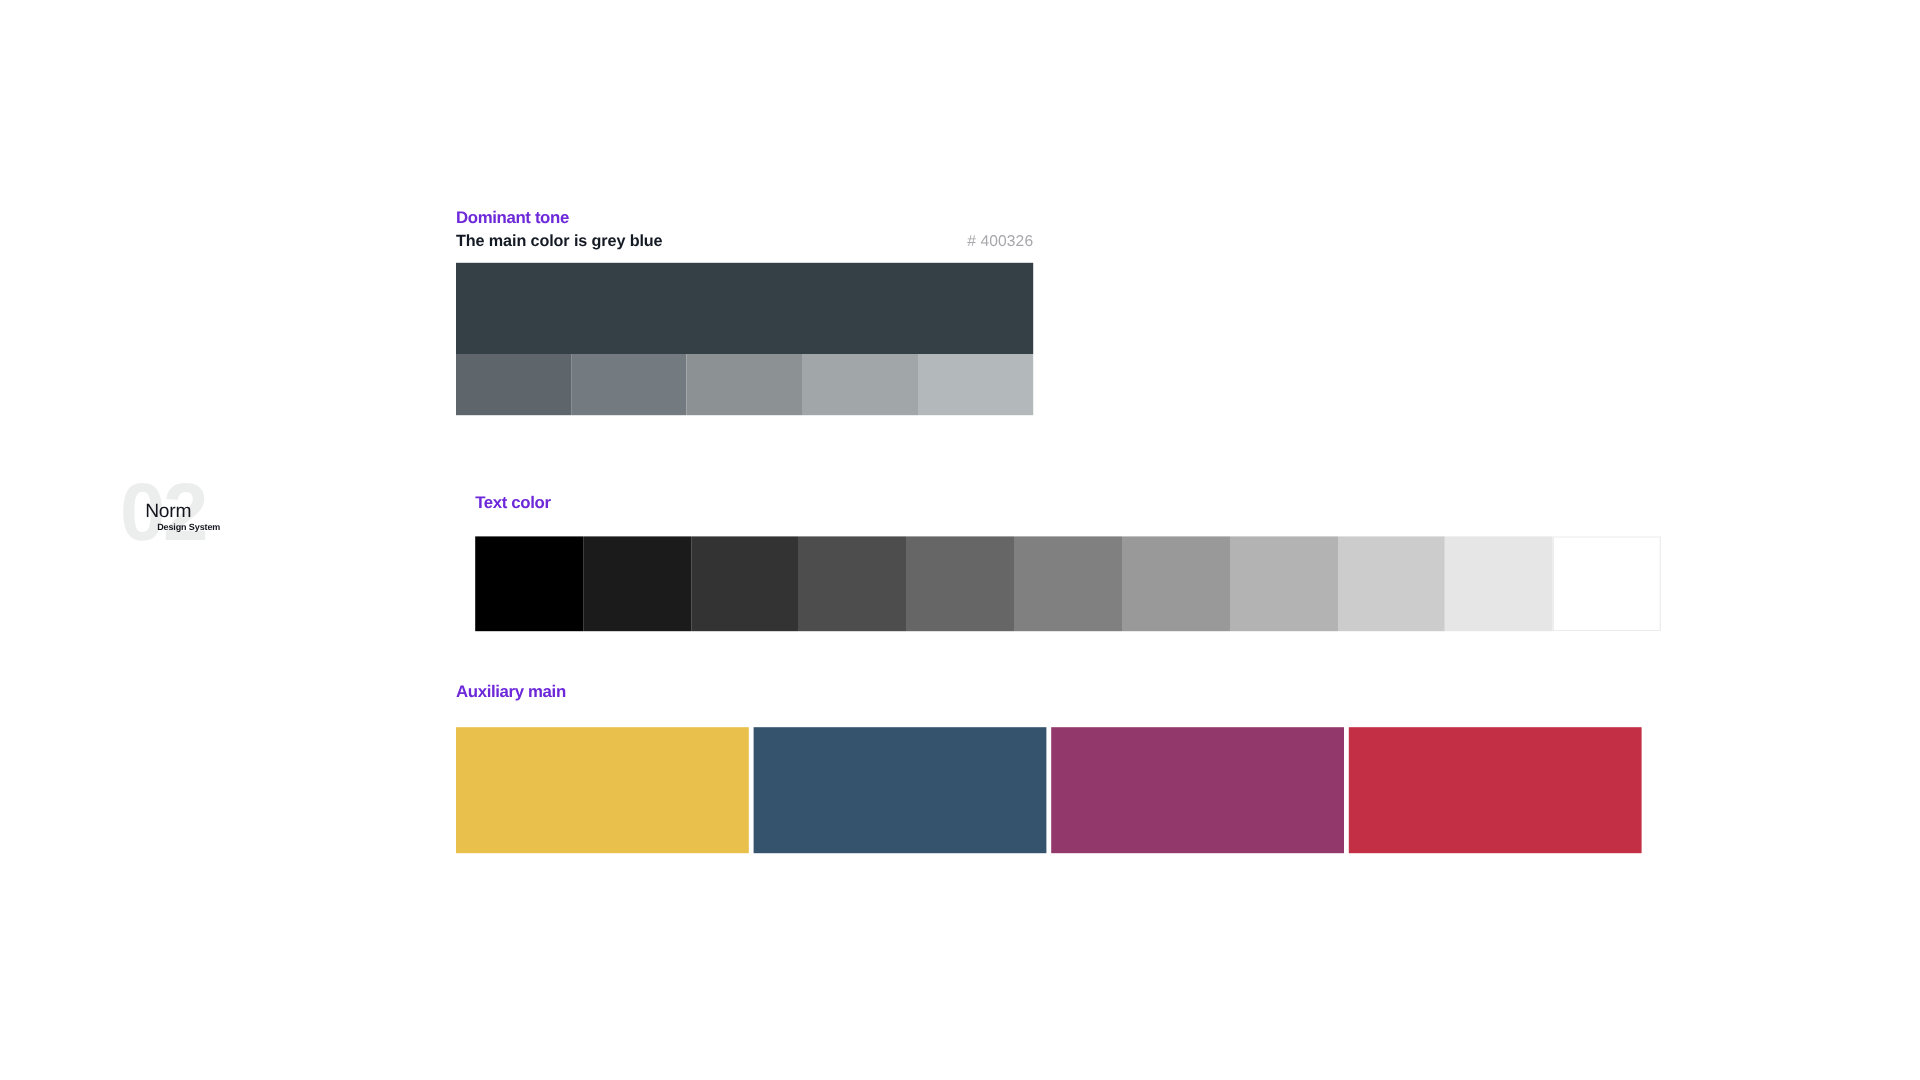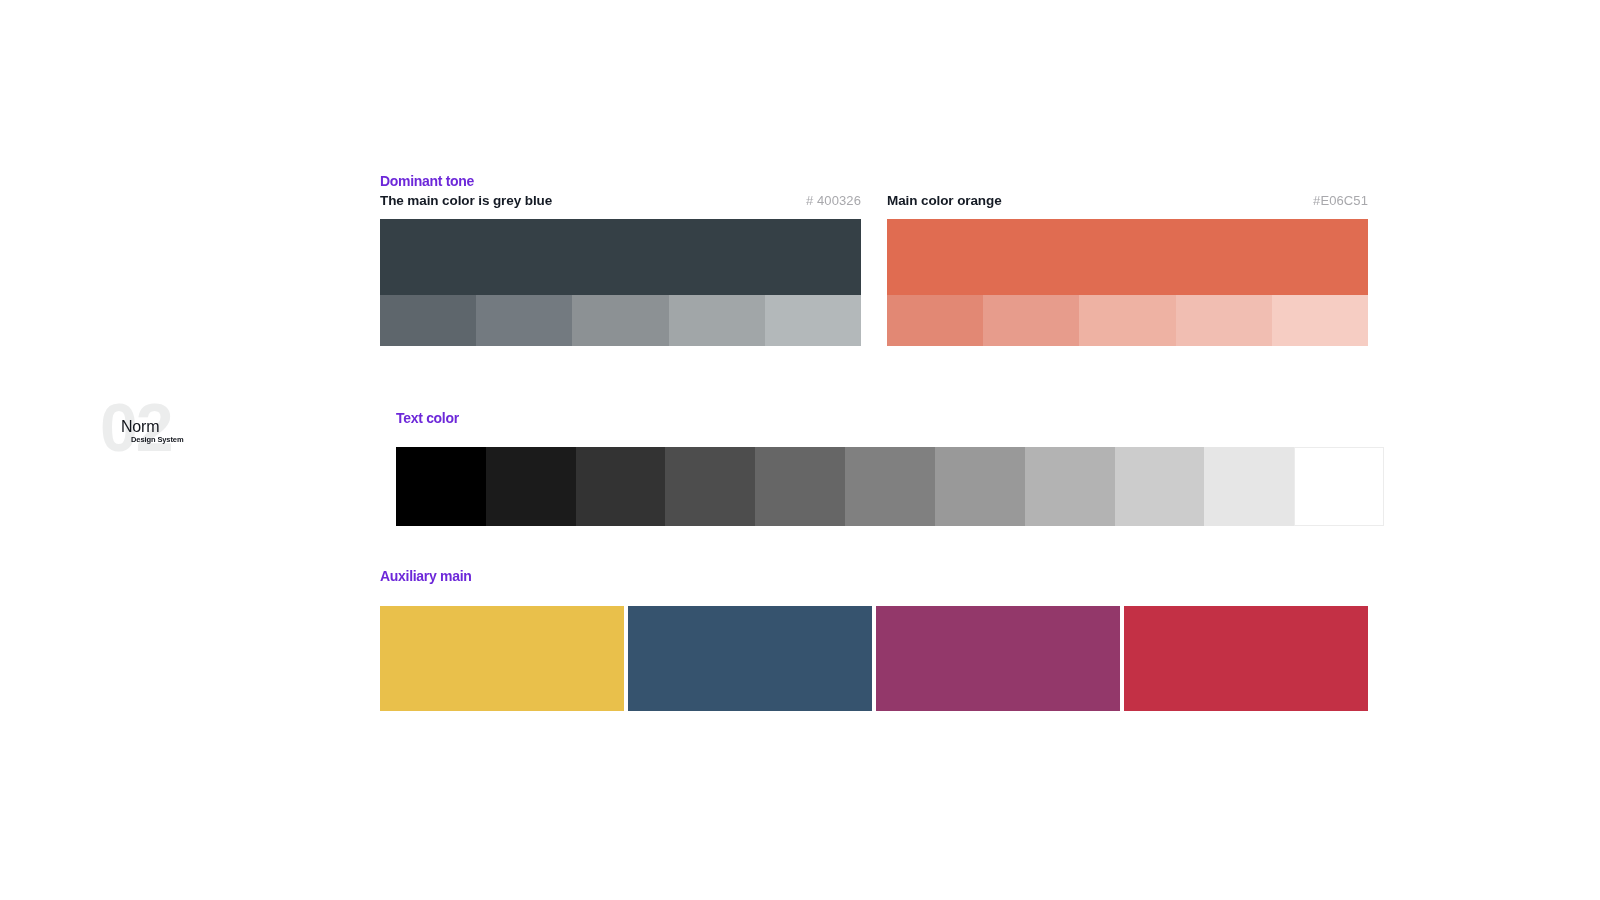--- a/index.html
+++ b/index.html
@@ -164,34 +164,20 @@
           <div class="swatch-main" style="background: rgb(53, 64, 70);"></div>
           <div class="tint-row">
               <div class="tint" title="#5E666C" style="background: rgb(94, 102, 108);"></div>
               <div class="tint" title="#737A80" style="background: rgb(115, 122, 128);"></div>
               <div class="tint" title="#8C9194" style="background: rgb(140, 145, 148);"></div>
               <div class="tint" title="#A1A6A8" style="background: rgb(161, 166, 168);"></div>
               <div class="tint" title="#B3B8BA" style="background: rgb(179, 184, 186);"></div>
             </div>
         </div>
 
-        <div class="palette-col">
-          <div class="palette-head">
-            <span class="palette-name">Main color orange</span>
-            <span class="palette-hex">#E06C51</span>
-          </div>
-          <div class="swatch-main" style="background: rgb(224, 108, 81);"></div>
-          <div class="tint-row">
-              <div class="tint" title="#E28874" style="background: rgb(226, 136, 116);"></div>
-              <div class="tint" title="#E79C8C" style="background: rgb(231, 156, 140);"></div>
-              <div class="tint" title="#EEB2A3" style="background: rgb(238, 178, 163);"></div>
-              <div class="tint" title="#F1BEB2" style="background: rgb(241, 190, 178);"></div>
-              <div class="tint" title="#F6CDC3" style="background: rgb(246, 205, 195);"></div>
-            </div>
-        </div>
 
       </div>
     </section>
 
     <section class="text-section">
       <h2 class="section-title">Text color</h2>
       <div class="ramp">
           <div class="step" title="#000000" style="background: rgb(0, 0, 0);"></div>
           <div class="step" title="#1B1B1B" style="background: rgb(27, 27, 27);"></div>
           <div class="step" title="#333333" style="background: rgb(51, 51, 51);"></div>

